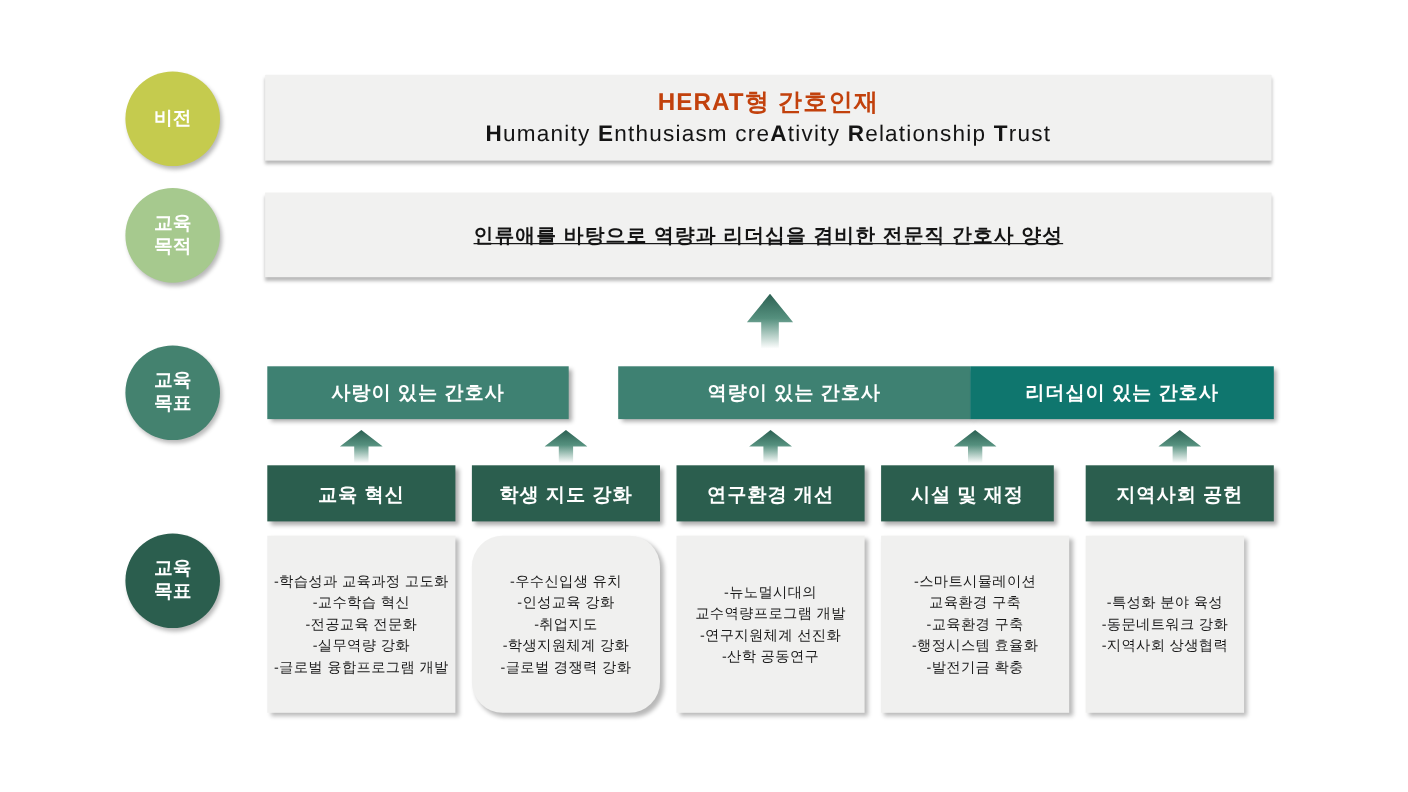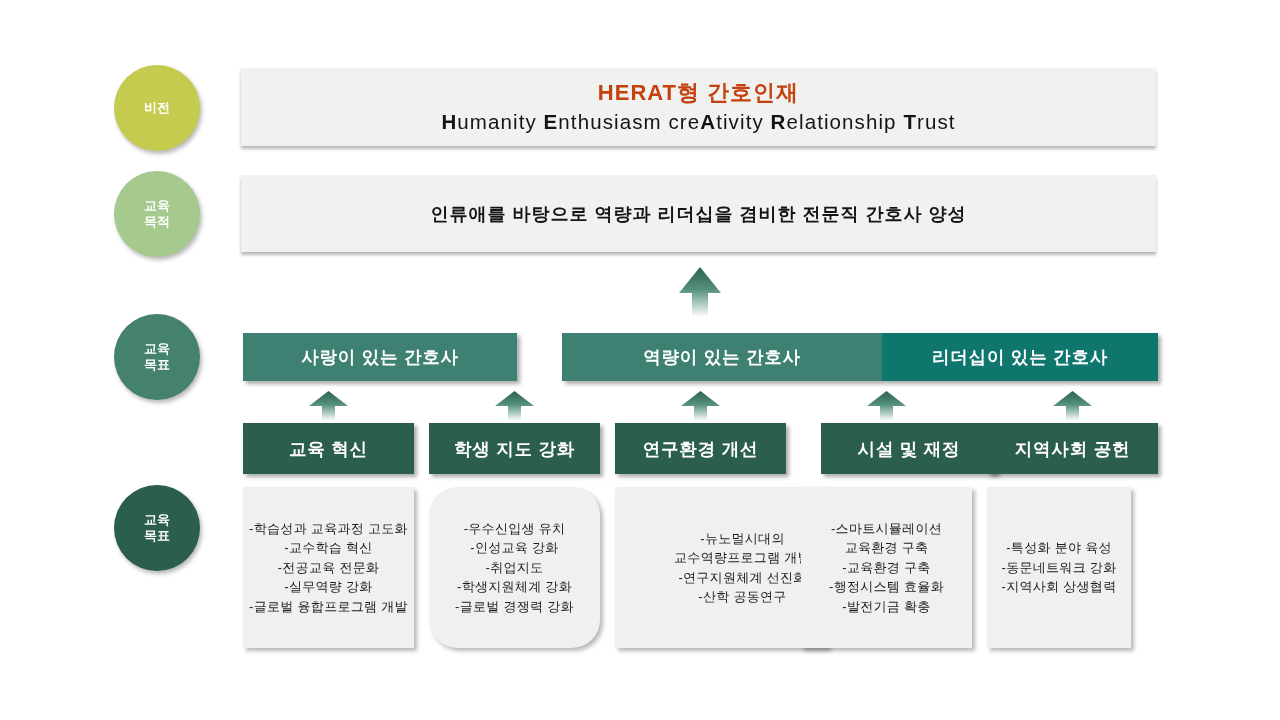--- a/index.html
+++ b/index.html
@@ -1,42 +1,42 @@
 <!DOCTYPE html>
 <html><head>
 <meta charset="utf-8">
 <style>
   html,body{margin:0;padding:0;}
   body{width:1280px;height:720px;background:#ffffff;font-family:"Liberation Sans","DejaVu Sans",sans-serif;position:relative;overflow:hidden;}
-  .circle{position:absolute;width:86px;height:86px;border-radius:50%;color:#fff;display:flex;align-items:center;justify-content:center;text-align:center;font-weight:bold;font-size:13px;line-height:1.22;white-space:pre-line;box-shadow:2px 3px 4px rgba(0,0,0,0.28);}
+  .circle{position:absolute;width:86px;height:86px;border-radius:50%;color:#fff;display:flex;align-items:center;justify-content:center;text-align:center;font-weight:bold;font-size:17px;line-height:1.22;white-space:pre-line;box-shadow:2px 3px 4px rgba(0,0,0,0.28);}
   .c1{left:114px;top:65px;}
   .c2{left:114px;top:171px;}
   .c3{left:114px;top:314px;}
   .c4{left:114px;top:485px;}
   .band{position:absolute;left:241px;width:915px;display:flex;flex-direction:column;align-items:center;justify-content:center;box-shadow:0 3px 3px rgba(0,0,0,0.28);}
   .band1{top:68px;height:78px;}
   .band2{top:175px;height:77px;}
   .vision-title{font-size:22px;font-weight:bold;color:#c2410c;line-height:1.28;letter-spacing:1px;}
   .vision-sub{font-size:20.5px;color:#141414;font-weight:normal;line-height:1.32;letter-spacing:1.1px;}
   .vision-sub b{font-weight:bold;}
   .purpose-text{font-size:18px;font-weight:bold;color:#141414;letter-spacing:1px;}
   .goal{position:absolute;top:333px;height:48px;color:#fff;font-weight:bold;font-size:17.5px;letter-spacing:0.8px;display:flex;align-items:center;justify-content:center;box-shadow:3px 3px 4px rgba(0,0,0,0.33);}
   .g1{left:243px;width:274px;}
   .g2{left:562px;width:320px;}
   .g3{left:882px;width:276px;}
   .strat{position:absolute;top:423px;height:51px;color:#fff;font-weight:bold;font-size:17.5px;letter-spacing:0.8px;display:flex;align-items:center;justify-content:center;box-shadow:3px 3px 4px rgba(0,0,0,0.33);}
   .s1{left:243px;width:171px;}
   .s2{left:429px;width:171px;}
   .s3{left:615px;width:171px;}
-  .s4{left:801px;width:176px;margin-left:20px;}
+  .s4{left:801px;width:157px;}
   .s5{left:987px;width:171px;}
   .detail{position:absolute;top:487px;height:161px;display:flex;flex-direction:column;align-items:center;justify-content:center;text-align:center;font-size:13px;line-height:1.5;color:#1a1a1a;letter-spacing:0.3px;box-shadow:3px 3px 4px rgba(0,0,0,0.28);}
   .d1{left:243px;width:171px;}
   .d2{left:429px;width:171px;border-radius:28px;}
-  .d3{left:615px;width:171px;padding-left:42px;}
+  .d3{left:615px;width:171px;}
   .d4{left:801px;width:171px;}
   .d5{left:987px;width:144px;}
   .arrow{position:absolute;}
   .arrow-big{left:679px;top:267px;}
   .arrow-small-1{left:309px;top:391px;}
   .arrow-small-2{left:495px;top:391px;}
   .arrow-small-3{left:681px;top:391px;}
   .arrow-small-4{left:867px;top:391px;}
   .arrow-small-5{left:1053px;top:391px;}
 </style>
@@ -59,21 +59,21 @@
 <div class="circle c3" style="background: rgb(68, 130, 111);">교육
 목표</div>
 <div class="circle c4" style="background: rgb(43, 94, 78);">교육
 목표</div>
 
 <div class="band band1" style="background: rgb(241, 241, 240);">
   <div class="vision-title">HERAT형 간호인재</div>
   <div class="vision-sub"><b>H</b>umanity <b>E</b>nthusiasm cre<b>A</b>tivity <b>R</b>elationship <b>T</b>rust</div>
 </div>
 
-<div class="band band2" style="background: rgb(241, 241, 240);">
+<div class="band band2" style="background: rgb(241, 241, 240); text-decoration: underline;">
   <div class="purpose-text">인류애를 바탕으로 역량과 리더십을 겸비한 전문직 간호사 양성</div>
 </div>
 
 <svg class="arrow arrow-big" width="42" height="50" viewBox="0 0 42 50">
   <polygon points="21,0 42,26 29,26 29,50 13,50 13,26 0,26" fill="url(#arrowGrad)"></polygon>
 </svg>
 
 <div class="goal g1" style="background: rgb(62, 129, 114);">사랑이 있는 간호사</div>
 <div class="goal g2" style="background: rgb(62, 129, 114);">역량이 있는 간호사</div>
 <div class="goal g3" style="background: #0f766e;">리더십이 있는 간호사</div>

